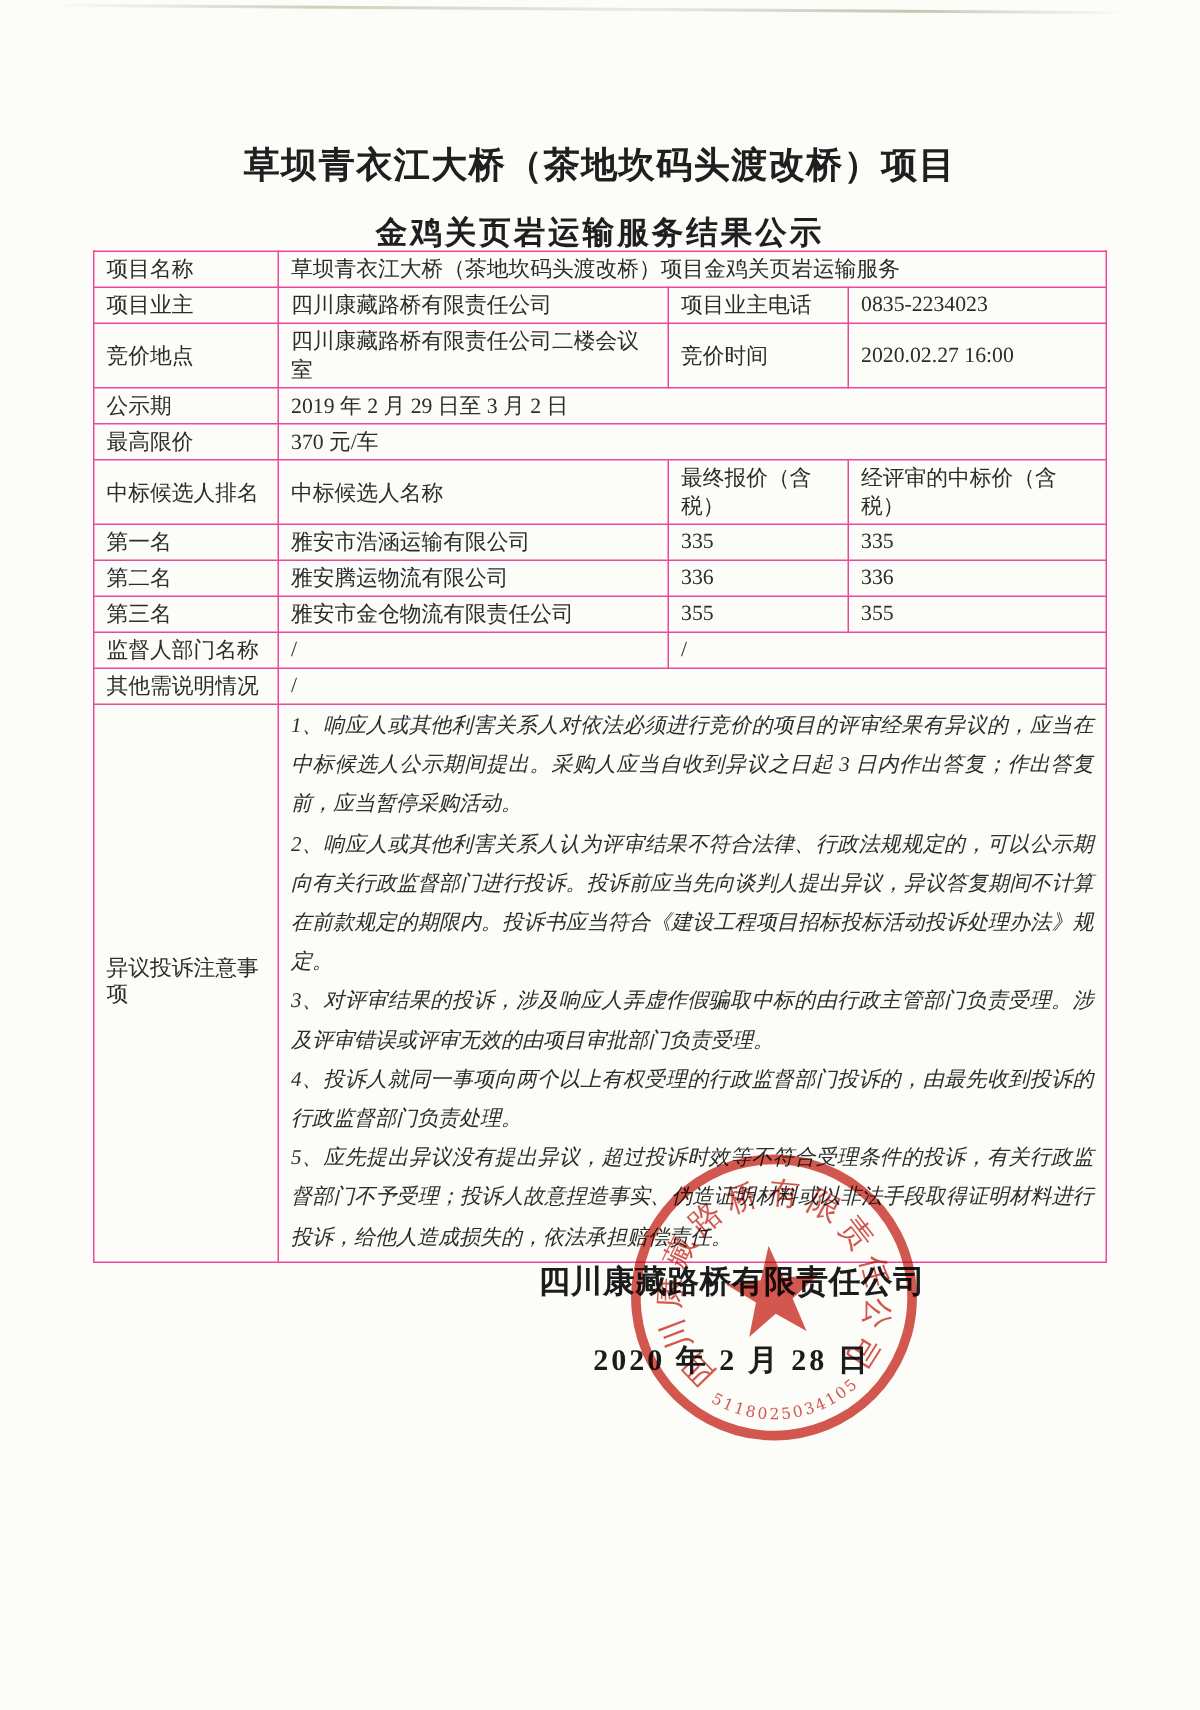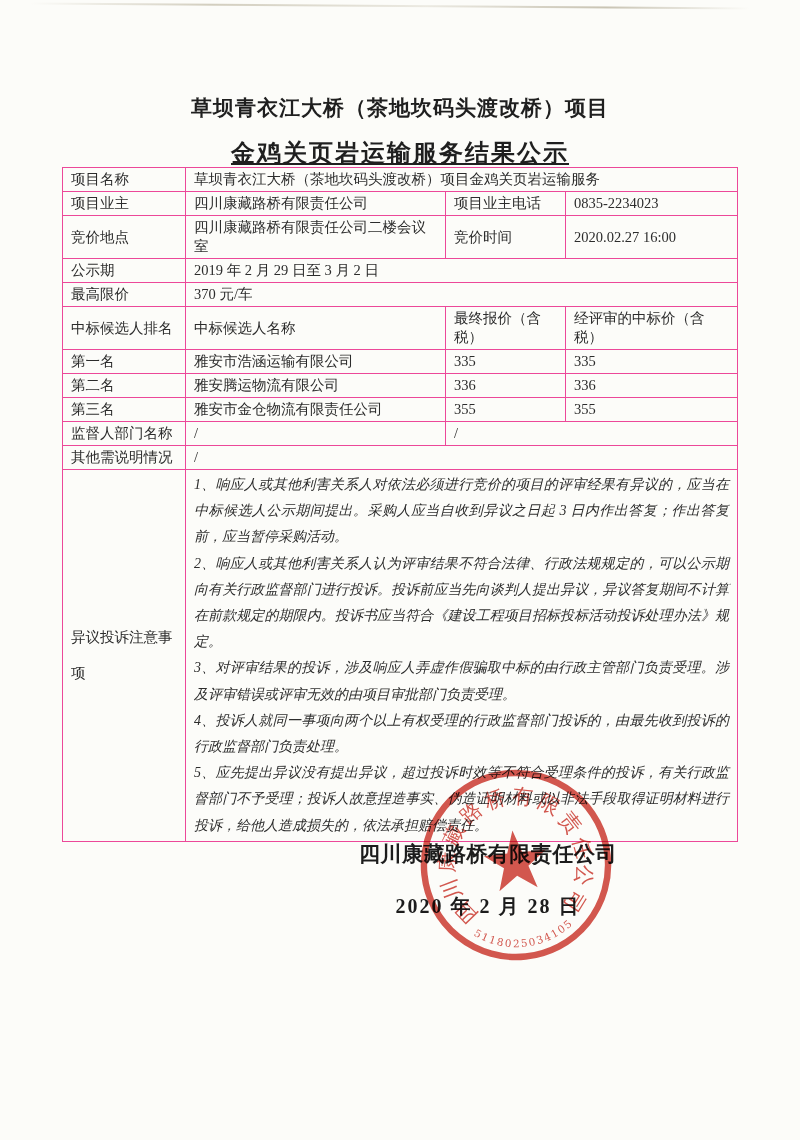--- a/index.html
+++ b/index.html
@@ -12,36 +12,36 @@
     color: #2d2d2d;
     overflow: hidden;
   }
   .scan-artifact {
     position: absolute; top: 5px; left: 30px; width: 720px; height: 1.5px;
     background: linear-gradient(90deg, rgba(150,140,110,0), rgba(160,150,120,0.45) 25%,
                 rgba(160,150,120,0.18) 55%, rgba(150,140,110,0.5) 80%, rgba(150,140,110,0));
     transform: rotate(0.4deg);
   }
   .titles { position: absolute; top: 94px; left: 0; width: 100%; text-align: center; color: #1f1f1f; }
-  .title-1 { font-size: 21px; font-weight: bold; letter-spacing: 1px; }
-  .title-2 { font-size: 24px; font-weight: bold; letter-spacing: 2px; margin-top: 15px; text-decoration: underline; }
+  .title-1 { font-size: 24px; font-weight: bold; letter-spacing: 1px; }
+  .title-2 { font-size: 21px; font-weight: bold; letter-spacing: 2px; margin-top: 15px; }
 
   table.doc {
     position: absolute; left: 62px; top: 167px; width: 675px;
     border-collapse: collapse; table-layout: fixed;
     font-size: 14.5px; color: #2c2c2c;
   }
   table.doc td { border: 1px solid #ec4899; padding: 2px 8px; height: 24px; vertical-align: middle; }
   td.lbl { padding-left: 7px; }
   td.val { padding-left: 12px; }
   td.center { text-align: left; padding-left: 2px; padding-right: 2px; }
   td.bold, .bold { font-weight: normal; }
   td.notice-cell { padding: 5px 12px; line-height: 26.2px; text-align: justify; font-size: 14px; font-style: italic; }
   td.notice-cell p { margin: 0; }
-  td.notice-lbl { line-height: 36px; vertical-align: middle; }
+  td.notice-lbl { line-height: 17px; vertical-align: middle; }
 
   .signature { position: absolute; left: 288px; width: 400px; text-align: center; color: #1c1c1c; font-weight: bold; }
   .sig-company { top: 840px; font-size: 21px; letter-spacing: 0.5px; }
   .sig-date { top: 893px; font-size: 20px; letter-spacing: 2px; }
 
   .seal {
     position: absolute; left: 417px; top: 766px; width: 198px; height: 198px;
     mix-blend-mode: multiply; opacity: 0.88;
     transform: rotate(-6deg);
     pointer-events: none;

